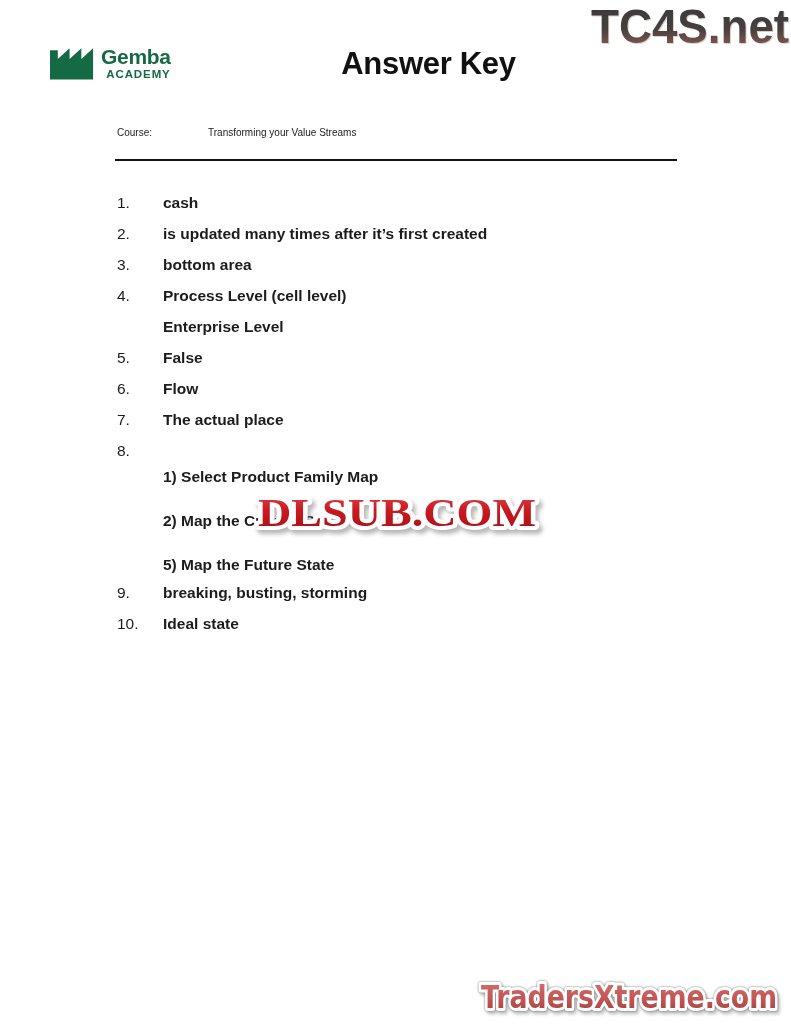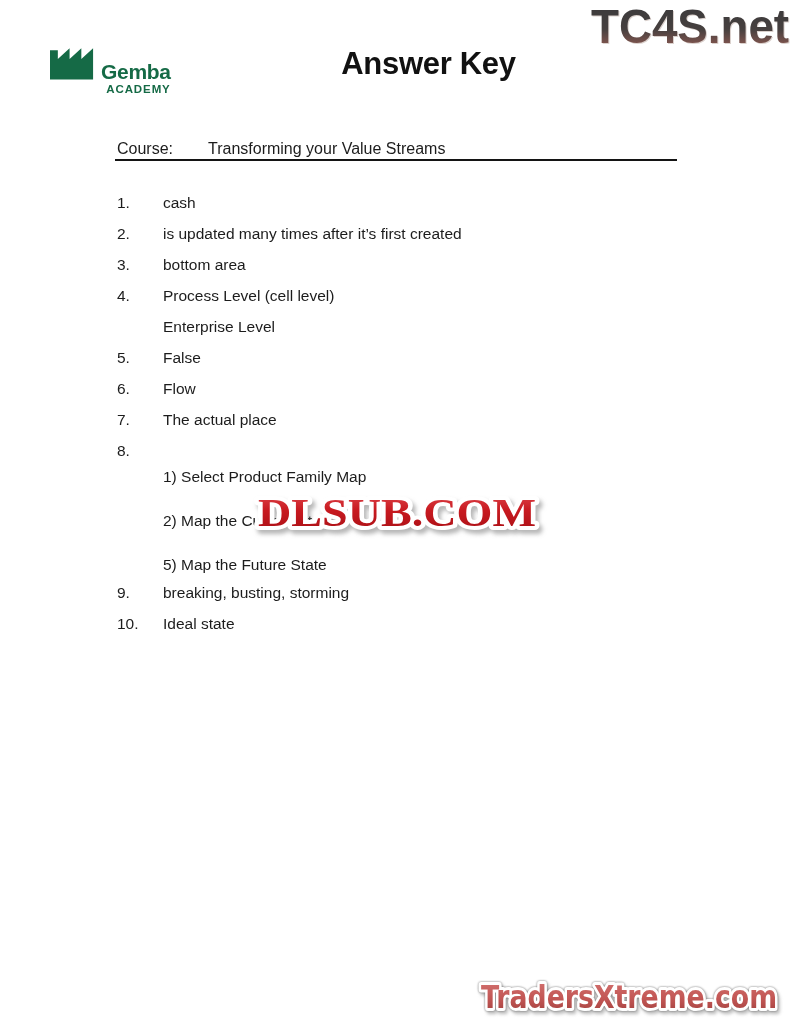--- a/index.html
+++ b/index.html
@@ -10,35 +10,35 @@
     background:#ffffff;
     font-family:"Liberation Sans",sans-serif;
     color:#1c1c1c;
     overflow:hidden;
   }
   
   .wm-tc4s{position:absolute;left:586px;top:-2px;filter:drop-shadow(1.5px 1.5px 0.5px rgba(214,203,198,0.9));}
   
   .logo{position:absolute;left:50px;top:42px;display:flex;align-items:flex-start;}
   .logo-icon{flex:none;margin-right:4px;}
-  .logo-text{margin-top:19px;line-height:1;}
+  .logo-text{margin-top:4px;line-height:1;}
   .logo-brand{display:block;font-size:21px;font-weight:bold;color:#156a46;letter-spacing:-0.3px;}
   .logo-sub{display:block;font-size:11.5px;font-weight:bold;color:#156a46;letter-spacing:0.9px;margin-top:2px;text-align:right;}
   
   .title{position:absolute;left:0;top:46px;width:100%;margin:0;text-align:center;
          font-size:31px;font-weight:bold;letter-spacing:-0.3px;transform:translateX(33px);color:#111;}
   
-  .meta{position:absolute;left:117px;top:140px;font-size:16px;line-height:18.5px;}
+  .meta{position:absolute;left:117px;top:124px;font-size:10px;line-height:18.5px;}
   .meta-label{display:inline-block;width:91px;}
   .rule{position:absolute;left:115px;top:159px;width:562px;height:2px;background:#141414;}
   
   .answers{position:absolute;left:117px;top:194px;width:565px;font-size:15.5px;line-height:18px;}
   .row{display:flex;margin-bottom:13px;}
   .num{flex:none;width:46px;}
-  .txt{flex:1;}
+  .txt{flex:1;font-weight:bold;}
   .ln{display:block;margin-top:26px;}
   .row.tight{margin-bottom:10px;}
   
   .wm-dlsub{position:absolute;left:247px;top:481px;filter:drop-shadow(3px 4px 2px rgba(112,112,112,0.5));}
   .wm-traders{position:absolute;left:473px;top:972px;
       filter:drop-shadow(0 0 1px rgba(95,95,95,0.85)) drop-shadow(2px 3px 1.5px rgba(125,125,125,0.45));}
 </style>
 </head>
 <body>
 

